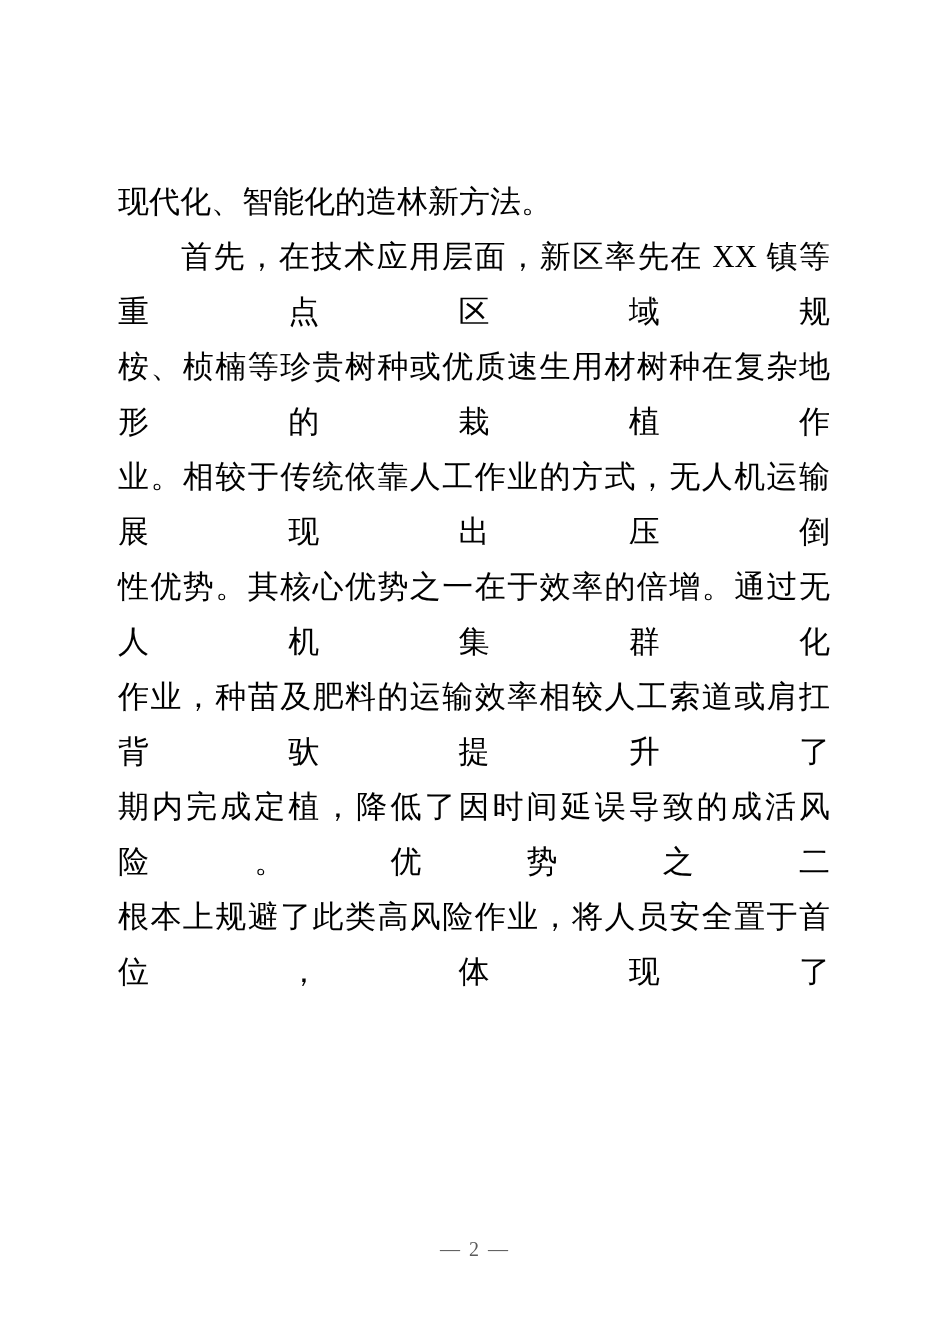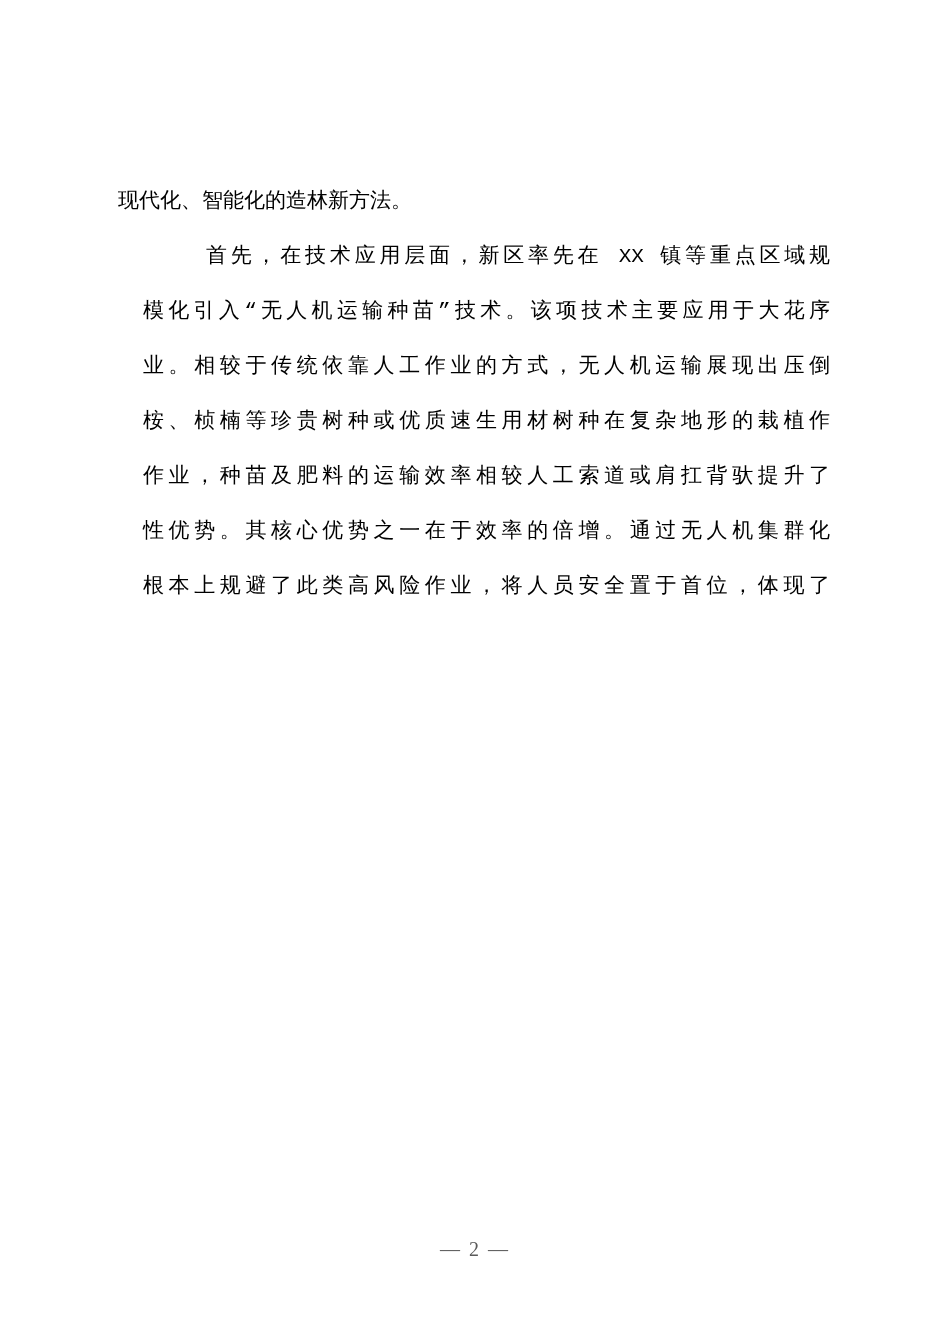--- a/index.html
+++ b/index.html
@@ -22,42 +22,41 @@
   }
 
   #content-body {
     position: absolute;
     left: 118px;
     top: 174px;
     width: 712px;
   }
 
   .doc-line {
-    font-family: Liberation Mono, monospace;
-    font-size: 21px;
+    font-family: Liberation Serif, serif;
+    font-size: 31px;
     line-height: 55px;
     color: #000000;
     white-space: nowrap;
     letter-spacing: 0px;
     font-weight: 400;
     text-rendering: optimizeLegibility;
   }
 
   
   .doc-line.indent {
     text-indent: 63px;
   }
 
   
   .doc-line.justify {
     display: block;
     text-align: justify;
     text-align-last: justify;
     white-space: normal;
-    margin-left: 25px;
   }
 
   #page-footer {
     position: absolute;
     left: 0;
     top: 1238px;
     width: 950px;
     text-align: center;
     font-family: "Liberation Serif", "DejaVu Serif", serif;
     font-size: 20px;
@@ -66,23 +65,23 @@
   }
 </style>
 </head>
 <body>
 
 <div id="page">
 
   <div id="content-body">
       <div class="doc-line">现代化、智能化的造林新方法。</div>
       <div class="doc-line indent justify">首先，在技术应用层面，新区率先在 XX 镇等重点区域规</div>
-      <div class="doc-line justify">模化引入“无人机运输种苗”技术。该项技术主要应用于大花序</div>
+      <div class="doc-line justify">桉、桢楠等珍贵树种或优质速生用材树种在复杂地形的栽植作</div>
       <div class="doc-line justify">业。相较于传统依靠人工作业的方式，无人机运输展现出压倒</div>
-      <div class="doc-line justify">桉、桢楠等珍贵树种或优质速生用材树种在复杂地形的栽植作</div>
+      <div class="doc-line justify">性优势。其核心优势之一在于效率的倍增。通过无人机集群化</div>
       <div class="doc-line justify">作业，种苗及肥料的运输效率相较人工索道或肩扛背驮提升了</div>
-      <div class="doc-line justify">性优势。其核心优势之一在于效率的倍增。通过无人机集群化</div>
+      <div class="doc-line justify">期内完成定植，降低了因时间延误导致的成活风险。优势之二</div>
       <div class="doc-line justify">根本上规避了此类高风险作业，将人员安全置于首位，体现了</div>
     </div>
 
   <div id="page-footer">— 2 —</div>
 
 </div>
 
 </body></html>

